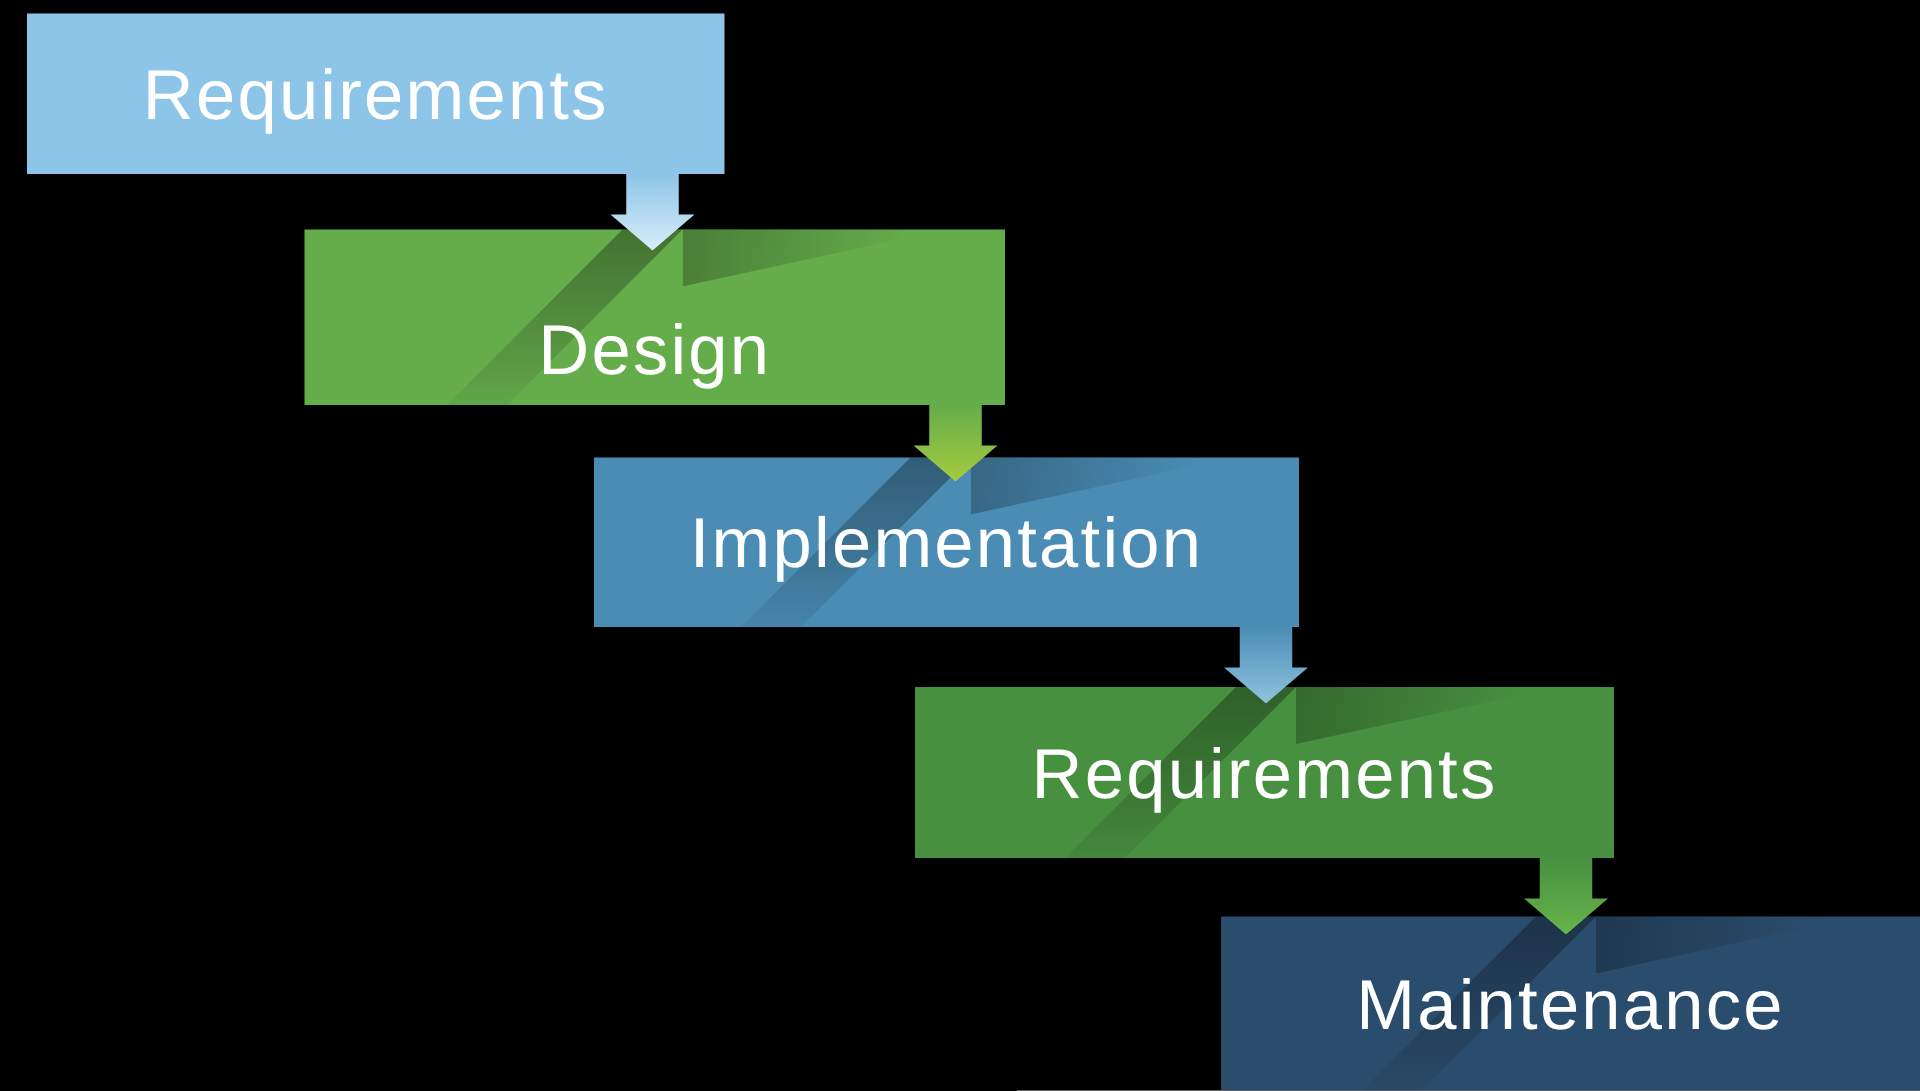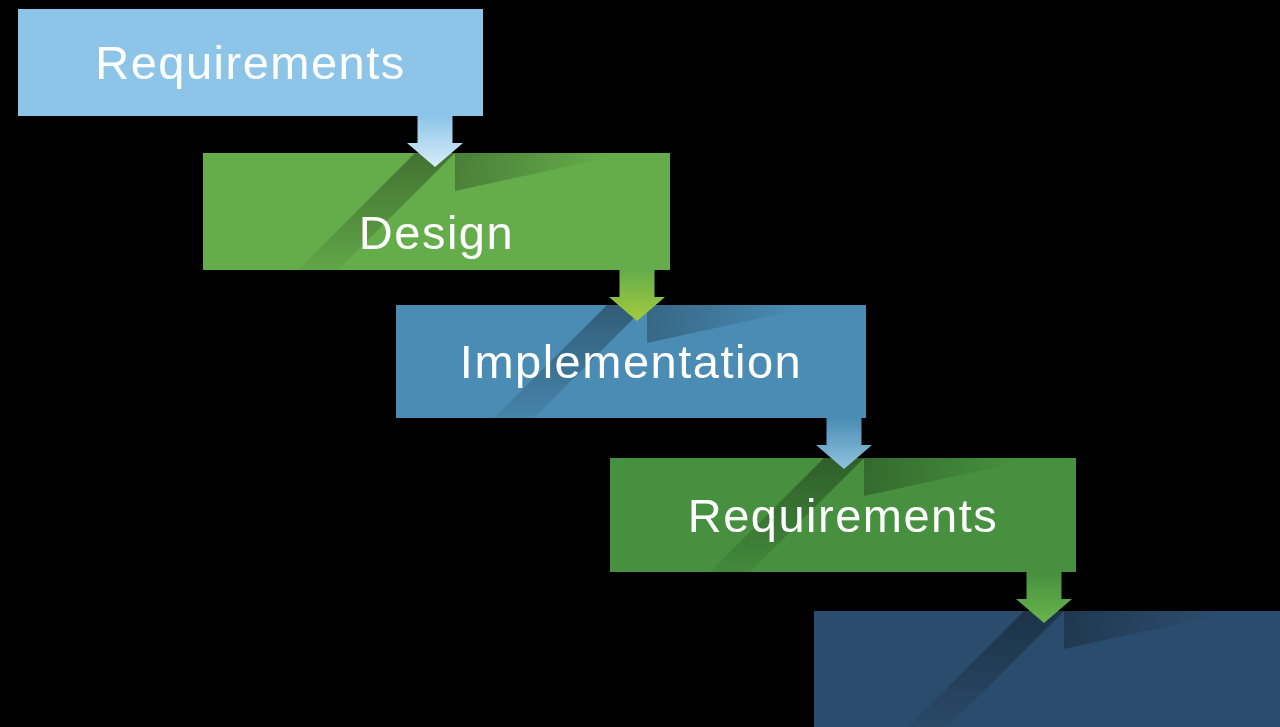--- a/index.html
+++ b/index.html
@@ -103,20 +103,21 @@
 
   <div class="phase-box" id="box-3" style="background: rgb(71, 144, 63);">
     <div class="sh-band"></div>
     <div class="sh-top"></div>
     <span class="phase-label" style="color: rgb(255, 255, 255);">Requirements</span>
   </div>
 
   <div class="phase-box" id="box-4" style="background: rgb(43, 77, 109);">
     <div class="sh-band"></div>
     <div class="sh-top"></div>
+    <span class="phase-label" style="color: rgb(255, 255, 255);">Maintenance</span>
   </div>
 
   <div class="flow-arrow" id="arrow-0" style="background: linear-gradient(rgb(140, 197, 232), rgb(217, 237, 249));"></div>
   <div class="flow-arrow" id="arrow-1" style="background: linear-gradient(rgb(101, 173, 75), rgb(165, 203, 62));"></div>
   <div class="flow-arrow" id="arrow-2" style="background: linear-gradient(rgb(74, 140, 180), rgb(143, 195, 222));"></div>
   <div class="flow-arrow" id="arrow-3" style="background: linear-gradient(rgb(71, 144, 63), rgb(104, 180, 75));"></div>
 
 </div>
 
 </body></html>

